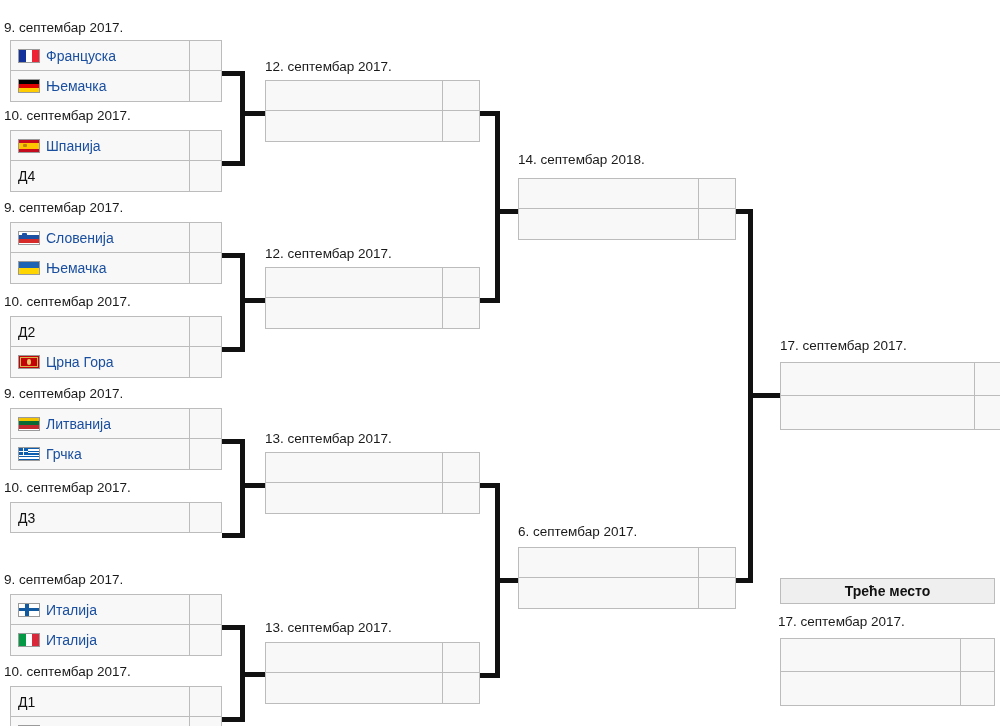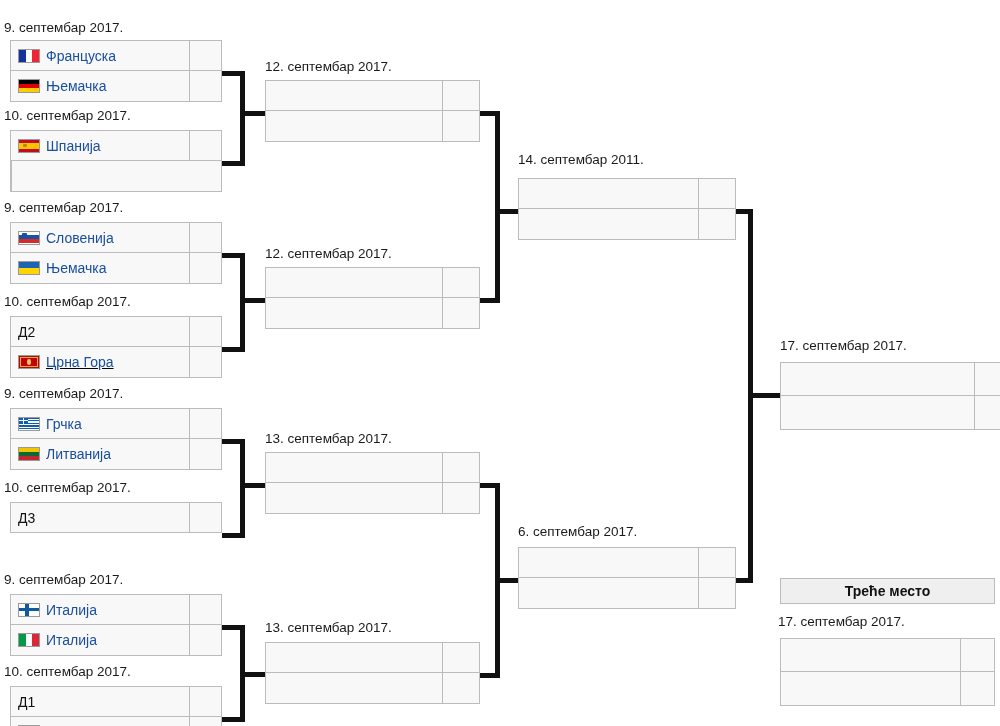--- a/index.html
+++ b/index.html
@@ -143,20 +143,23 @@
             <i style="left:0;top:0;width:100%;height:25%;background:#c60b1e"></i>
             <i style="left:0;top:25%;width:100%;height:50%;background:#ffc400"></i>
             <i style="left:0;top:75%;width:100%;height:25%;background:#c60b1e"></i>
             <i class="crest" style="left:22%;top:40%;width:16%;height:26%;background:#b8860b"></i>
           </span>
           <span class="tname">Шпанија</span>
         </div>
         <div class="score" style="flex-basis:32px;"></div>
       </div>
       <div class="row" style="height:31px;">
+        <div class="team">
+          <span class="tname plain">Д4</span>
+        </div>
         <div class="score" style="flex-basis:32px;"></div>
       </div>
     </div>
     <div class="date" style="left:4px;top:188px;">9. септембар 2017.</div>
     <div class="match" style="left:10px;top:210px;width:212px;">
       <div class="row" style="height:31px;">
         <div class="team">
           <span class="flag h3">
             <i style="background:#fff"></i>
             <i style="background:#1b50a5"></i>
@@ -179,63 +182,63 @@
       </div>
     </div>
     <div class="date" style="left:4px;top:282px;">10. септембар 2017.</div>
     <div class="match" style="left:10px;top:304px;width:212px;">
       <div class="row" style="height:31px;">
         <div class="team">
           <span class="tname plain">Д2</span>
         </div>
         <div class="score" style="flex-basis:32px;"></div>
       </div>
-      <div class="row" style="height:31px;text-decoration:underline;">
+      <div class="row" style="height:31px;">
         <div class="team">
           <span class="flag">
             <i style="left:0;top:0;width:100%;height:100%;background:#c40308"></i>
             <i style="left:6%;top:10%;width:88%;height:80%;border:1px solid #d9b44a;box-sizing:border-box"></i>
             <i class="crest" style="left:38%;top:28%;width:24%;height:44%;background:#e8c66b;border-radius:50%"></i>
           </span>
           <span class="tname">Црна Гора</span>
         </div>
         <div class="score" style="flex-basis:32px;"></div>
       </div>
     </div>
     <div class="date" style="left:4px;top:374px;">9. септембар 2017.</div>
     <div class="match" style="left:10px;top:396px;width:212px;">
+      <div class="row" style="height:31px;">
+        <div class="team">
+          <span class="flag h3">
+            <i style="background:#f5c400"></i>
+            <i style="background:#0a6a36"></i>
+            <i style="background:#c1272d"></i>
+          </span>
+          <span class="tname">Литванија</span>
+        </div>
+        <div class="score" style="flex-basis:32px;"></div>
+      </div>
       <div class="row" style="height:31px;">
         <div class="team">
           <span class="flag gr-stripes">
             <i style="top:0;background:#0d5eaf"></i>
             <i style="top:11.1%;background:#fff"></i>
             <i style="top:22.2%;background:#0d5eaf"></i>
             <i style="top:33.3%;background:#fff"></i>
             <i style="top:44.4%;background:#0d5eaf"></i>
             <i style="top:55.5%;background:#fff"></i>
             <i style="top:66.6%;background:#0d5eaf"></i>
             <i style="top:77.7%;background:#fff"></i>
             <i style="top:88.8%;background:#0d5eaf"></i>
             <span class="gr-canton"></span>
           </span>
           <span class="tname">Грчка</span>
         </div>
         <div class="score" style="flex-basis:32px;"></div>
       </div>
-      <div class="row" style="height:31px;">
-        <div class="team">
-          <span class="flag h3">
-            <i style="background:#f5c400"></i>
-            <i style="background:#0a6a36"></i>
-            <i style="background:#c1272d"></i>
-          </span>
-          <span class="tname">Литванија</span>
-        </div>
-        <div class="score" style="flex-basis:32px;"></div>
-      </div>
     </div>
     <div class="date" style="left:4px;top:468px;">10. септембар 2017.</div>
     <div class="match" style="left:10px;top:490px;width:212px;">
       <div class="row" style="height:31px;">
         <div class="team">
           <span class="tname plain">Д3</span>
         </div>
         <div class="score" style="flex-basis:32px;"></div>
       </div>
     </div>
@@ -337,21 +340,21 @@
         </div>
         <div class="score" style="flex-basis:37px;"></div>
       </div>
       <div class="row" style="height:31px;">
         <div class="team">
           <span class="tname plain"></span>
         </div>
         <div class="score" style="flex-basis:37px;"></div>
       </div>
     </div>
-    <div class="date" style="left:518px;top:140px;">14. септембар 2011.</div>
+    <div class="date" style="left:518px;top:140px;">14. септембар 2018.</div>
     <div class="match" style="left:518px;top:166px;width:218px;">
       <div class="row" style="height:31px;">
         <div class="team">
           <span class="tname plain"></span>
         </div>
         <div class="score" style="flex-basis:37px;"></div>
       </div>
       <div class="row" style="height:31px;">
         <div class="team">
           <span class="tname plain"></span>

